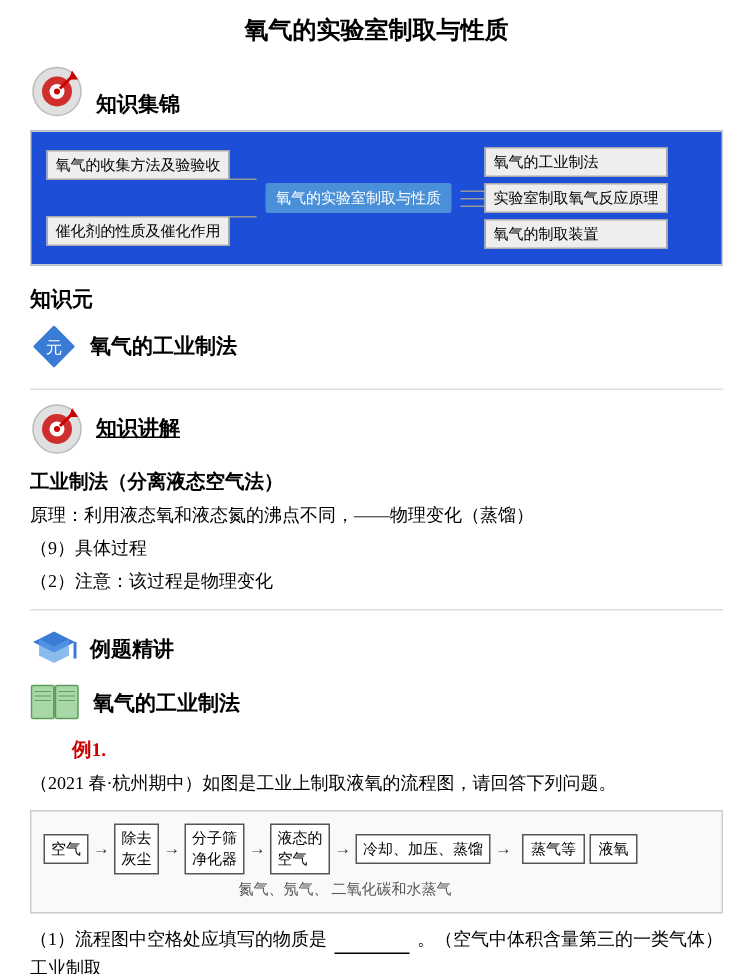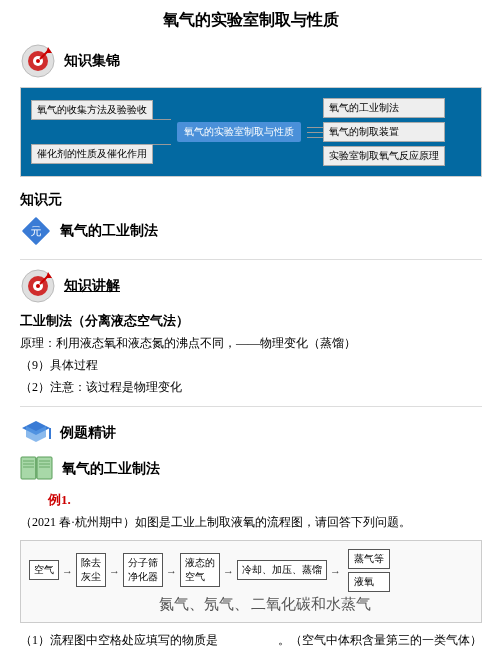--- a/index.html
+++ b/index.html
@@ -13,36 +13,36 @@
       padding: 10px 20px;
     }
     .page-title {
       text-align: center;
       font-size: 16px;
       font-weight: bold;
       margin-bottom: 12px;
     }
     .section-header {
       display: flex;
-      align-items: center;
+      align-items: flex-end;
       gap: 8px;
       margin-bottom: 8px;
     }
     .section-title {
       font-size: 14px;
       font-weight: bold;
     }
     .target-icon {
       width: 36px;
       height: 36px;
     }
     
     .mind-map {
       border: 1px solid #ccc;
-      background: #0369a1;
+      background: #1d4ed8;
       padding: 10px;
       margin-bottom: 14px;
       position: relative;
       height: 90px;
       display: flex;
       align-items: center;
       justify-content: center;
     }
     .mind-box-small {
       background: #eee;
@@ -124,21 +124,21 @@
       white-space: nowrap;
       background: #fff;
       font-size: 10px;
     }
     .flow-arrow {
       font-size: 11px;
       color: #333;
     }
     .flow-right-col {
       display: flex;
-      flex-direction: column;
+      flex-direction: row;
       gap: 3px;
       margin-left: 4px;
     }
     .flow-right-box {
       border: 1px solid #555;
       padding: 2px 5px;
       background: #fff;
       font-size: 10px;
       white-space: nowrap;
     }
@@ -193,22 +193,22 @@
     <div class="mind-center">氧气的实验室制取与性质</div>
 
     <div style="display:flex;flex-direction:column;gap:4px;width:16px;">
       <div style="width:16px;height:1px;background:#999;"></div>
       <div style="width:16px;height:1px;background:#999;"></div>
       <div style="width:16px;height:1px;background:#999;"></div>
     </div>
 
     <div style="display:flex;flex-direction:column;gap:4px;min-width:110px;">
       <div class="mind-box-right">氧气的工业制法</div>
+      <div class="mind-box-right">实验室制取氧气反应原理</div>
       <div class="mind-box-right">氧气的制取装置</div>
-      <div class="mind-box-right">实验室制取氧气反应原理</div>
     </div>
   </div>
 </div>
 
 <div class="knowledge-yuan">
   <span style="font-size:14px;font-weight:bold;">知识元</span>
 </div>
 
 <div style="display:flex;align-items:center;gap:8px;margin-bottom:12px;">
   <svg class="diamond-icon" viewBox="0 0 32 32" xmlns="http://www.w3.org/2000/svg">
@@ -294,21 +294,21 @@
       <div class="flow-box">冷却、加压、蒸馏</div>
     </div>
     <span class="flow-arrow">→</span>
 
     <div class="flow-right-col">
       <div class="flow-right-box">蒸气等</div>
       <div class="flow-right-box">液氧</div>
     </div>
   </div>
 
-  <div style="display:flex;align-items:flex-end;gap:2px;margin-top:3px;margin-left:130px;font-size:15px;color:#555;">
+  <div style="display:flex;align-items:flex-end;gap:2px;margin-top:3px;margin-left:130px;font-size:10px;color:#555;">
     <span>氮气、氖气、</span>
     <span>二氧化碳和水蒸气</span>
   </div>
 </div>
 
 <div class="content-line">
   <span>（1）流程图中空格处应填写的物质是</span>
   <span class="blank-line"></span>
   <span>。（空气中体积含量第三的一类气体）工业制取</span>
 </div>

